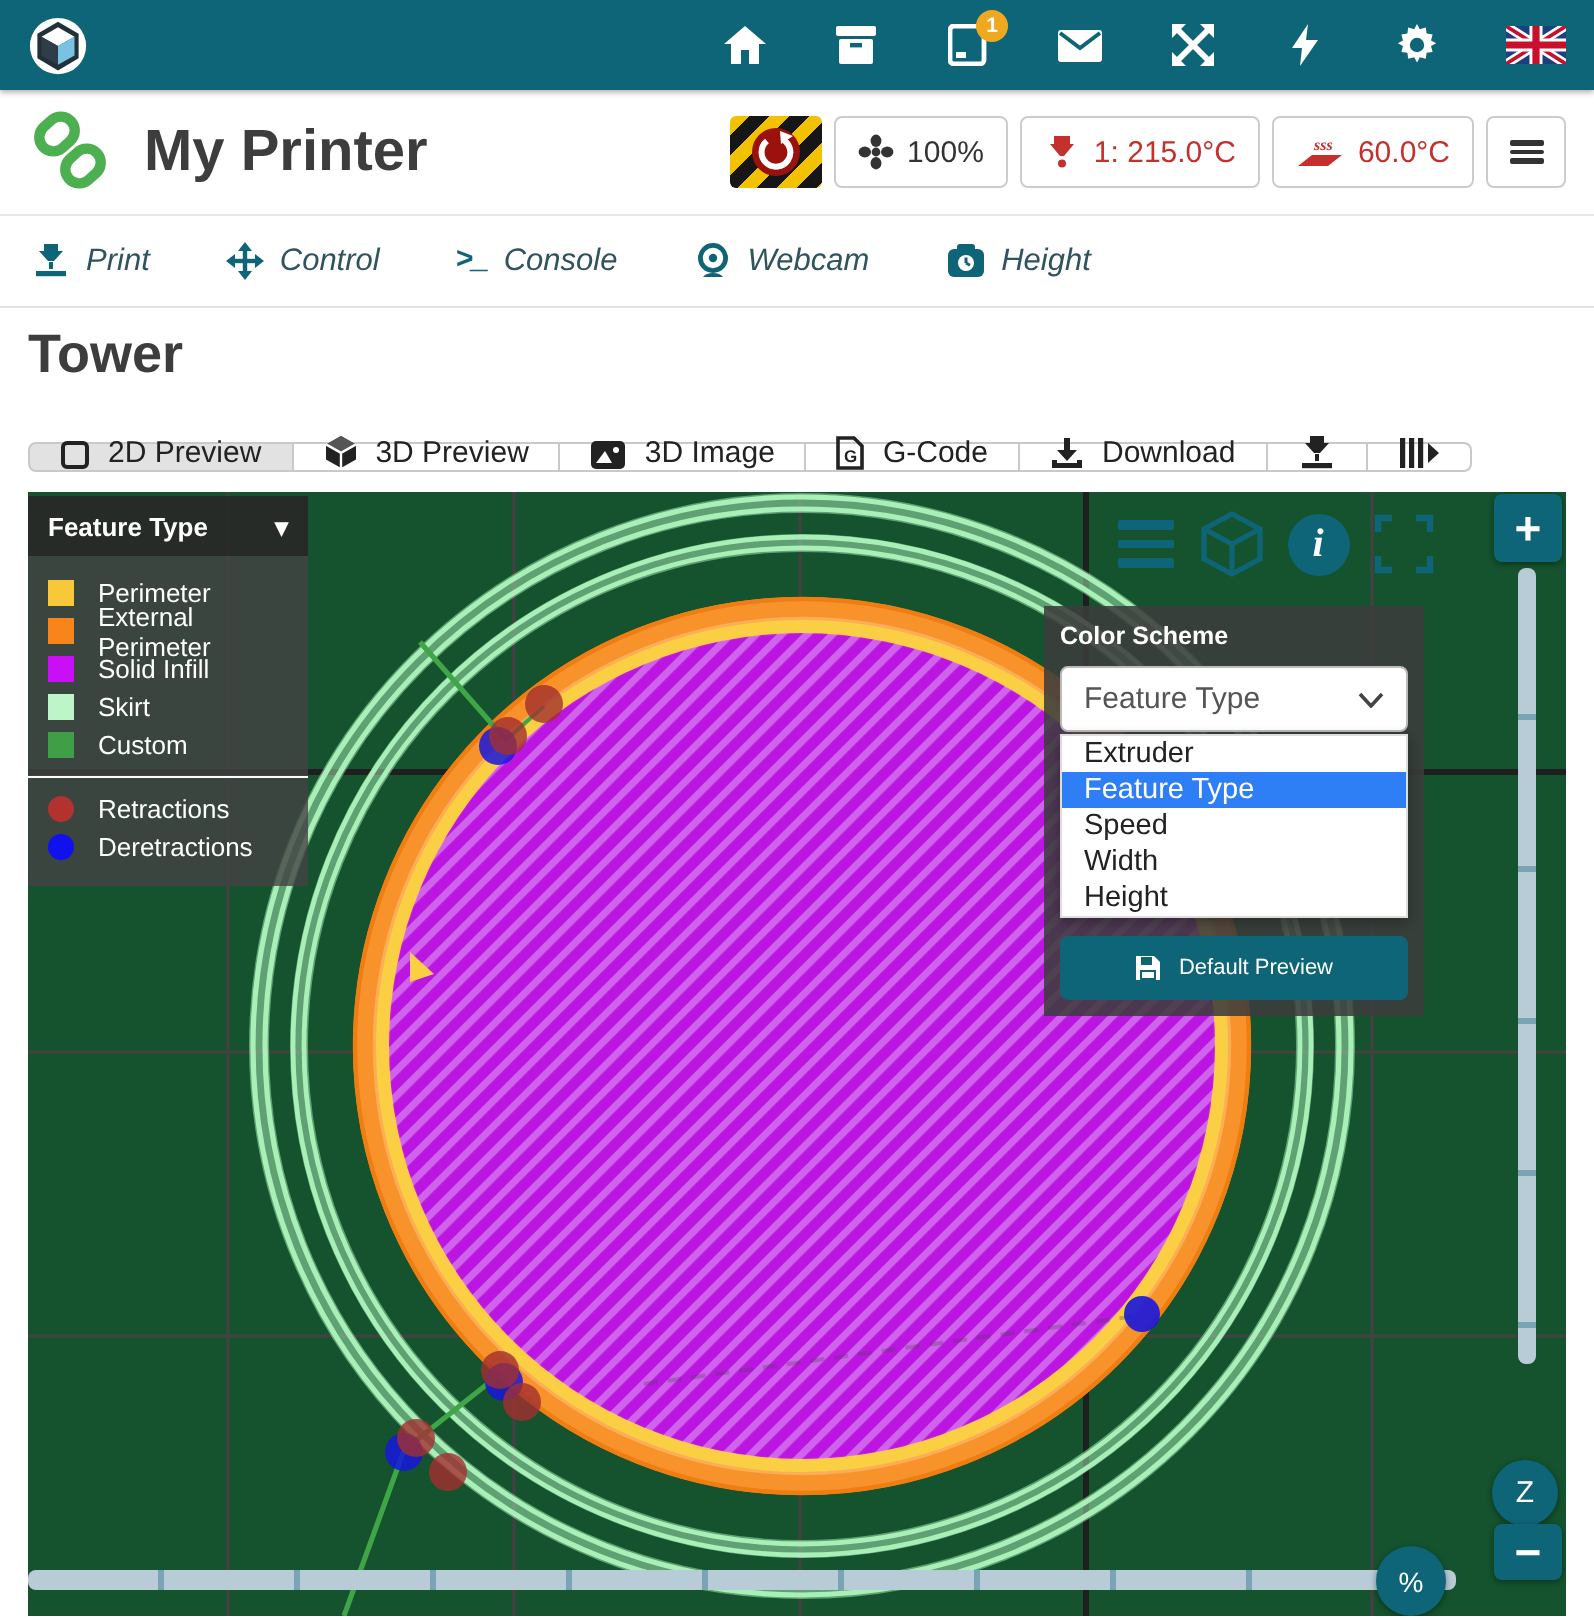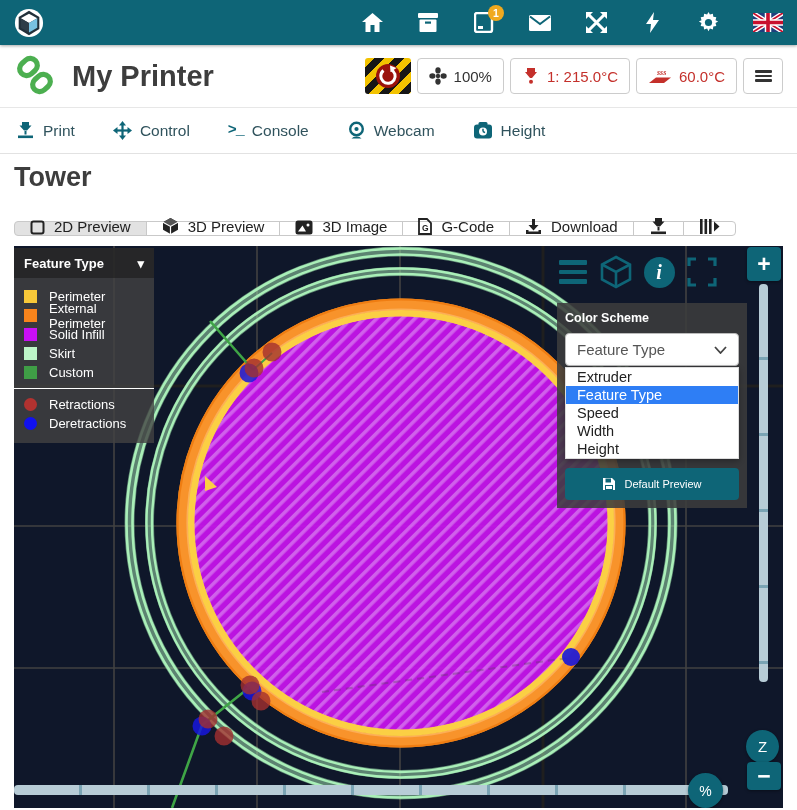--- a/index.html
+++ b/index.html
@@ -31,48 +31,48 @@
   .grp .stat-btn:first-child { border-radius:4px 0 0 4px; }
   .grp .stat-btn:last-child { border-radius:0 4px 4px 0; margin-left:-1px; }
   .red-text { color:#c4302b; }
   .menu-btn { width:40px; justify-content:center; }
   .hbar { width:17px; height:2.6px; background:#333; border-radius:1px; margin:2px 0; }
 
   
   .tabs-row { height:46px; display:flex; align-items:center; gap:38px; padding:0 16px;
     border-bottom:1px solid #e2e2e2; background:#fff; }
   .tab { display:flex; align-items:center; gap:8px; font-size:15.5px; font-weight:500;
-    color:#30535d; cursor:pointer; }
+    color:#30535d; cursor:pointer;font-style:italic; }
   .console-glyph { font-family:"Liberation Mono", monospace; font-weight:700; color:#0e6577; font-size:15px; letter-spacing:-1px;}
 
   
   .content { padding:0 14px; }
   .job-title { font-size:27px; font-weight:700; color:#3d3d3d; margin:8px 0 8px; }
   .switcher { display:flex; height:35px; }
   .vbtn { border:1px solid #c9c9c9; background:#fff; display:flex; align-items:flex-end; gap:9px;
     padding:0 15px; font-size:15px; color:#222; margin-left:-1px; cursor:pointer; white-space:nowrap;margin-top:20px;}
   .vbtn:first-child { margin-left:0; border-radius:4px 0 0 4px; }
   .vbtn:last-child { border-radius:0 4px 4px 0; }
   .vbtn.active { background:#e2e2e2; }
 
   
-  .canvas-wrap { position:relative; width:769px; height:562px; background:#0f172a;
+  .canvas-wrap { position:relative; width:769px; height:562px; background:#14532d;
     margin-top:10px; overflow:hidden; }
   .canvas-wrap svg.scene { position:absolute; left:0; top:0; }
 
   .legend { position:absolute; left:0; top:2px; width:140px; z-index:3; color:#fff; font-size:13px; }
   .legend-head { background:rgba(40,40,40,.92); height:30px; display:flex; align-items:center;
     justify-content:space-between; padding:0 10px; font-weight:700; cursor:pointer; }
   .legend-body { background:rgba(66,66,66,.8); padding:9px 0 10px; }
   .lrow { display:flex; align-items:center; gap:12px; height:19px; padding-left:10px; }
   .sw { width:13px; height:13px; flex:0 0 auto; }
   .sw.round { border-radius:50%; }
   .ldiv { border-top:1px solid #fff; margin:6px 0; }
 
-  .cs-panel { position:absolute; left:543px; top:57px; width:190px; z-index:4;
+  .cs-panel { position:absolute; left:508px; top:57px; width:190px; z-index:4;
     background:rgba(60,60,60,.88); padding:8px; }
   .cs-label { color:#fff; font-weight:700; font-size:12.5px; margin-bottom:8px; }
   .cs-select { background:#fff; border:1px solid #bbb; border-radius:4px; height:33px;
     display:flex; align-items:center; justify-content:space-between; padding:0 11px;
     color:#555; font-size:15px; cursor:pointer; }
   .cs-list { background:#fff; border:1px solid #ddd; margin-top:1px;
     box-shadow:0 2px 6px rgba(0,0,0,.3); }
   .cs-opt { height:18px; line-height:18px; padding-left:11px; font-size:14.5px; color:#222; cursor:pointer;}
   .cs-opt.hl { background:#2e7ef5; color:#fff; }
   .cs-btn { margin-top:9px; height:32px; background:#0e6577; border:none; border-radius:4px;

